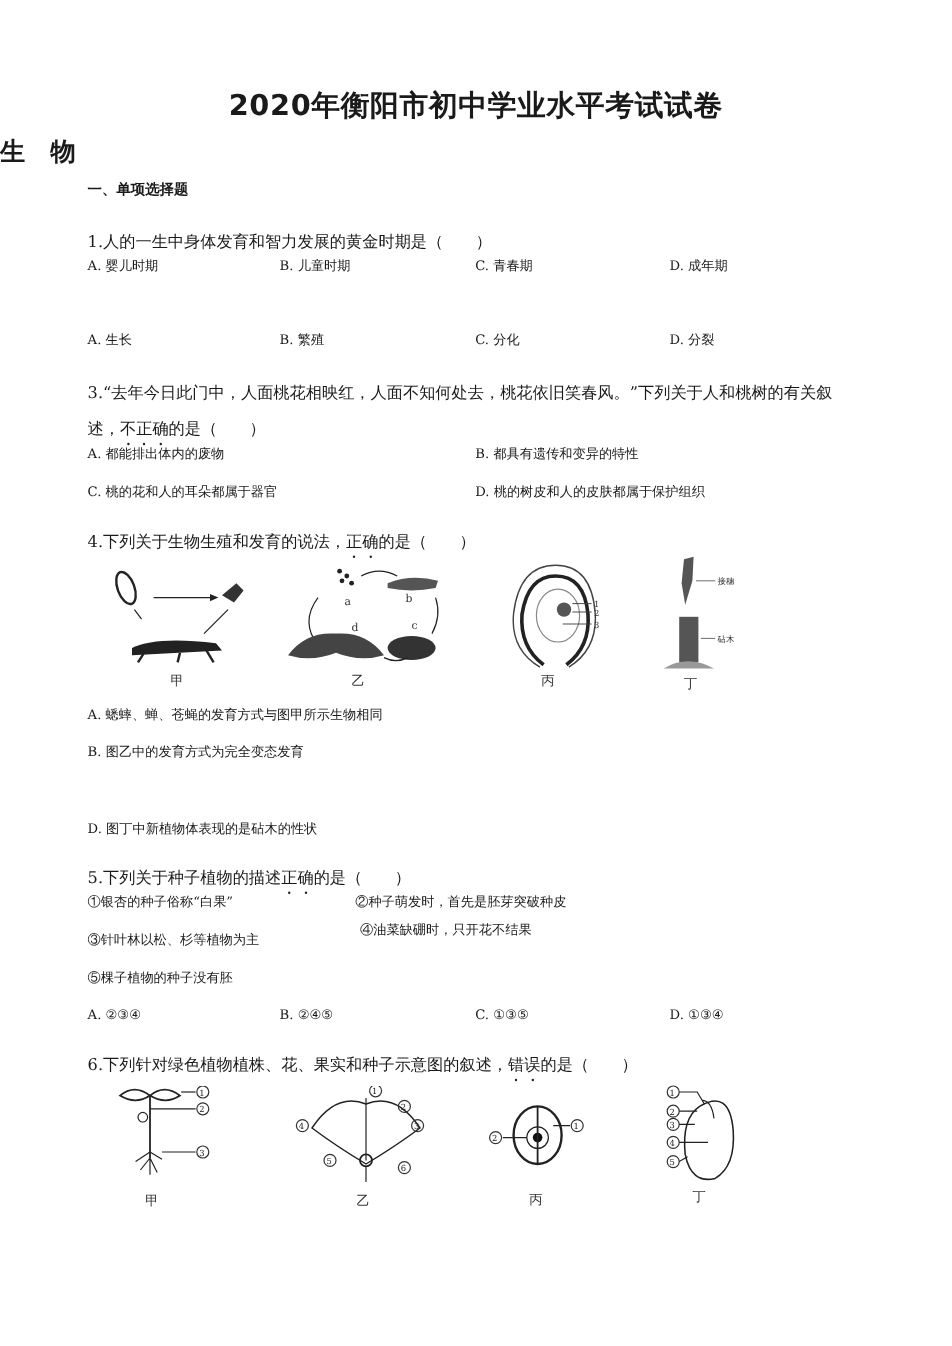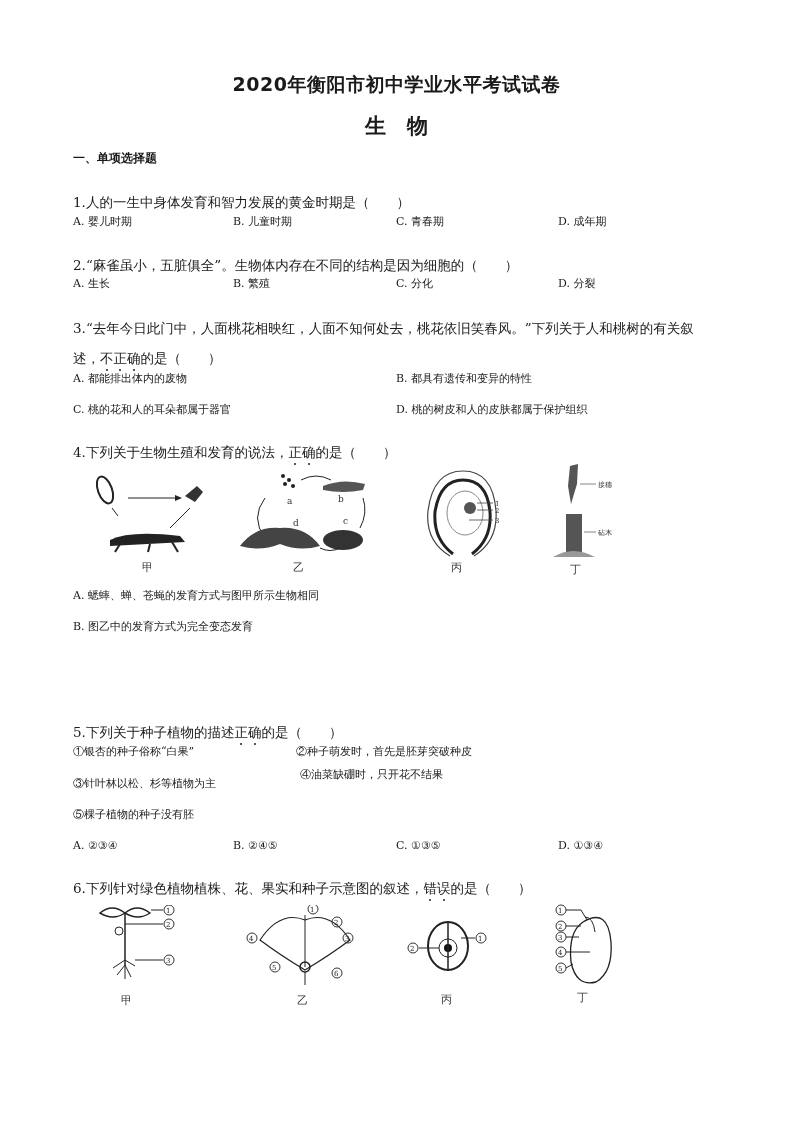--- a/index.html
+++ b/index.html
@@ -4,24 +4,24 @@
 <style>
   html, body { margin: 0; padding: 0; background: #ffffff; }
   body {
     width: 793px; height: 1122px; position: relative; overflow: hidden;
     font-family: "DejaVu Serif", "Liberation Serif", serif;
     color: #1a1a1a;
   }
   .page { position: absolute; left: 0; top: 0; width: 793px; height: 1122px; }
   .title {
     position: absolute; left: 0; width: 793px; top: 72px; text-align: center;
-    font-family: "DejaVu Sans", sans-serif; font-weight: bold; font-size: 19px; letter-spacing: 0.5px;
+    font-family: "DejaVu Sans", sans-serif; font-weight: bold; font-size: 24px; letter-spacing: 0.5px;
   }
   .subject {
-    position: absolute; left: 0; width: 793px; top: 112px; text-align: center;
+    position: absolute; left: 0; width: 793px; top: 112px; text-align: left;
     font-family: "DejaVu Sans", sans-serif; font-weight: bold; font-size: 21px; word-spacing: 18px;
   }
   .section {
     position: absolute; left: 73px; top: 150px;
     font-family: Liberation Serif, serif; font-weight: bold; font-size: 12px;
   }
   .line { position: absolute; left: 73px; font-size: 13.5px; white-space: nowrap; line-height: 18px; margin-top: 12px; }
   .opt { position: absolute; font-size: 11px; white-space: nowrap; line-height: 18px; }
   .dot { position: relative; }
   .dot::after {
@@ -40,21 +40,20 @@
   <div class="title">2020年衡阳市初中学业水平考试试卷</div>
   <div class="subject">生　物</div>
   <div class="section">一、单项选择题</div>
 
   <div class="line" style="top:181px">1.人的一生中身体发育和智力发展的黄金时期是（　　）</div>
   <div class="opt" style="left:73px;top:213px">A. 婴儿时期</div>
   <div class="opt" style="left:233px;top:213px">B. 儿童时期</div>
   <div class="opt" style="left:396px;top:213px">C. 青春期</div>
   <div class="opt" style="left:558px;top:213px">D. 成年期</div>
 
-  <div class="line" style="top:244px">2.“麻雀虽小，五脏俱全”。生物体内存在不同的结构是因为细胞的（　　）</div>
   <div class="opt" style="left:73px;top:275px">A. 生长</div>
   <div class="opt" style="left:233px;top:275px">B. 繁殖</div>
   <div class="opt" style="left:396px;top:275px">C. 分化</div>
   <div class="opt" style="left:558px;top:275px">D. 分裂</div>
 
   <div class="line" style="top:307px">3.“去年今日此门中，人面桃花相映红，人面不知何处去，桃花依旧笑春风。”下列关于人和桃树的有关叙</div>
   <div class="line" style="top:337px">
     <span>述，</span><span class="dot">不</span><span class="dot">正</span><span class="dot">确</span><span>的是（　　）</span>
   </div>
   <div class="opt" style="left:73px;top:370px">A. 都能排出体内的废物</div>
@@ -127,20 +126,21 @@
       <rect x="18" y="52" width="16" height="38" fill="#555"></rect>
       <path d="M5 95 q20 -12 42 0 z" fill="#999"></path>
       <line x1="36" y1="70" x2="48" y2="70" stroke="#666" stroke-width="0.8"></line>
       <text x="50" y="73" font-size="7" fill="#333">砧木</text>
     </svg>
     <div class="fig-cap" style="left:22px;top:100px">丁</div>
   </div>
 
   <div class="opt" style="left:73px;top:618px">B. 图乙中的发育方式为完全变态发育</div>
   <div class="opt" style="left:73px;top:587px">A. 蟋蟀、蝉、苍蝇的发育方式与图甲所示生物相同</div>
+  <div class="opt" style="left:73px;top:682px">D. 图丁中新植物体表现的是砧木的性状</div>
 
   <div class="line" style="top:711px">
     <span>5.下列关于种子植物的描述</span><span class="dot">正</span><span class="dot">确</span><span>的是（　　）</span>
   </div>
   <div class="opt" style="left:73px;top:743px">①银杏的种子俗称“白果”</div>
   <div class="opt" style="left:296px;top:743px">②种子萌发时，首先是胚芽突破种皮</div>
   <div class="opt" style="left:73px;top:775px">③针叶林以松、杉等植物为主</div>
   <div class="opt" style="left:300px;top:766px">④油菜缺硼时，只开花不结果</div>
   <div class="opt" style="left:73px;top:806px">⑤棵子植物的种子没有胚</div>
   <div class="opt" style="left:73px;top:837px">A. ②③④</div>

